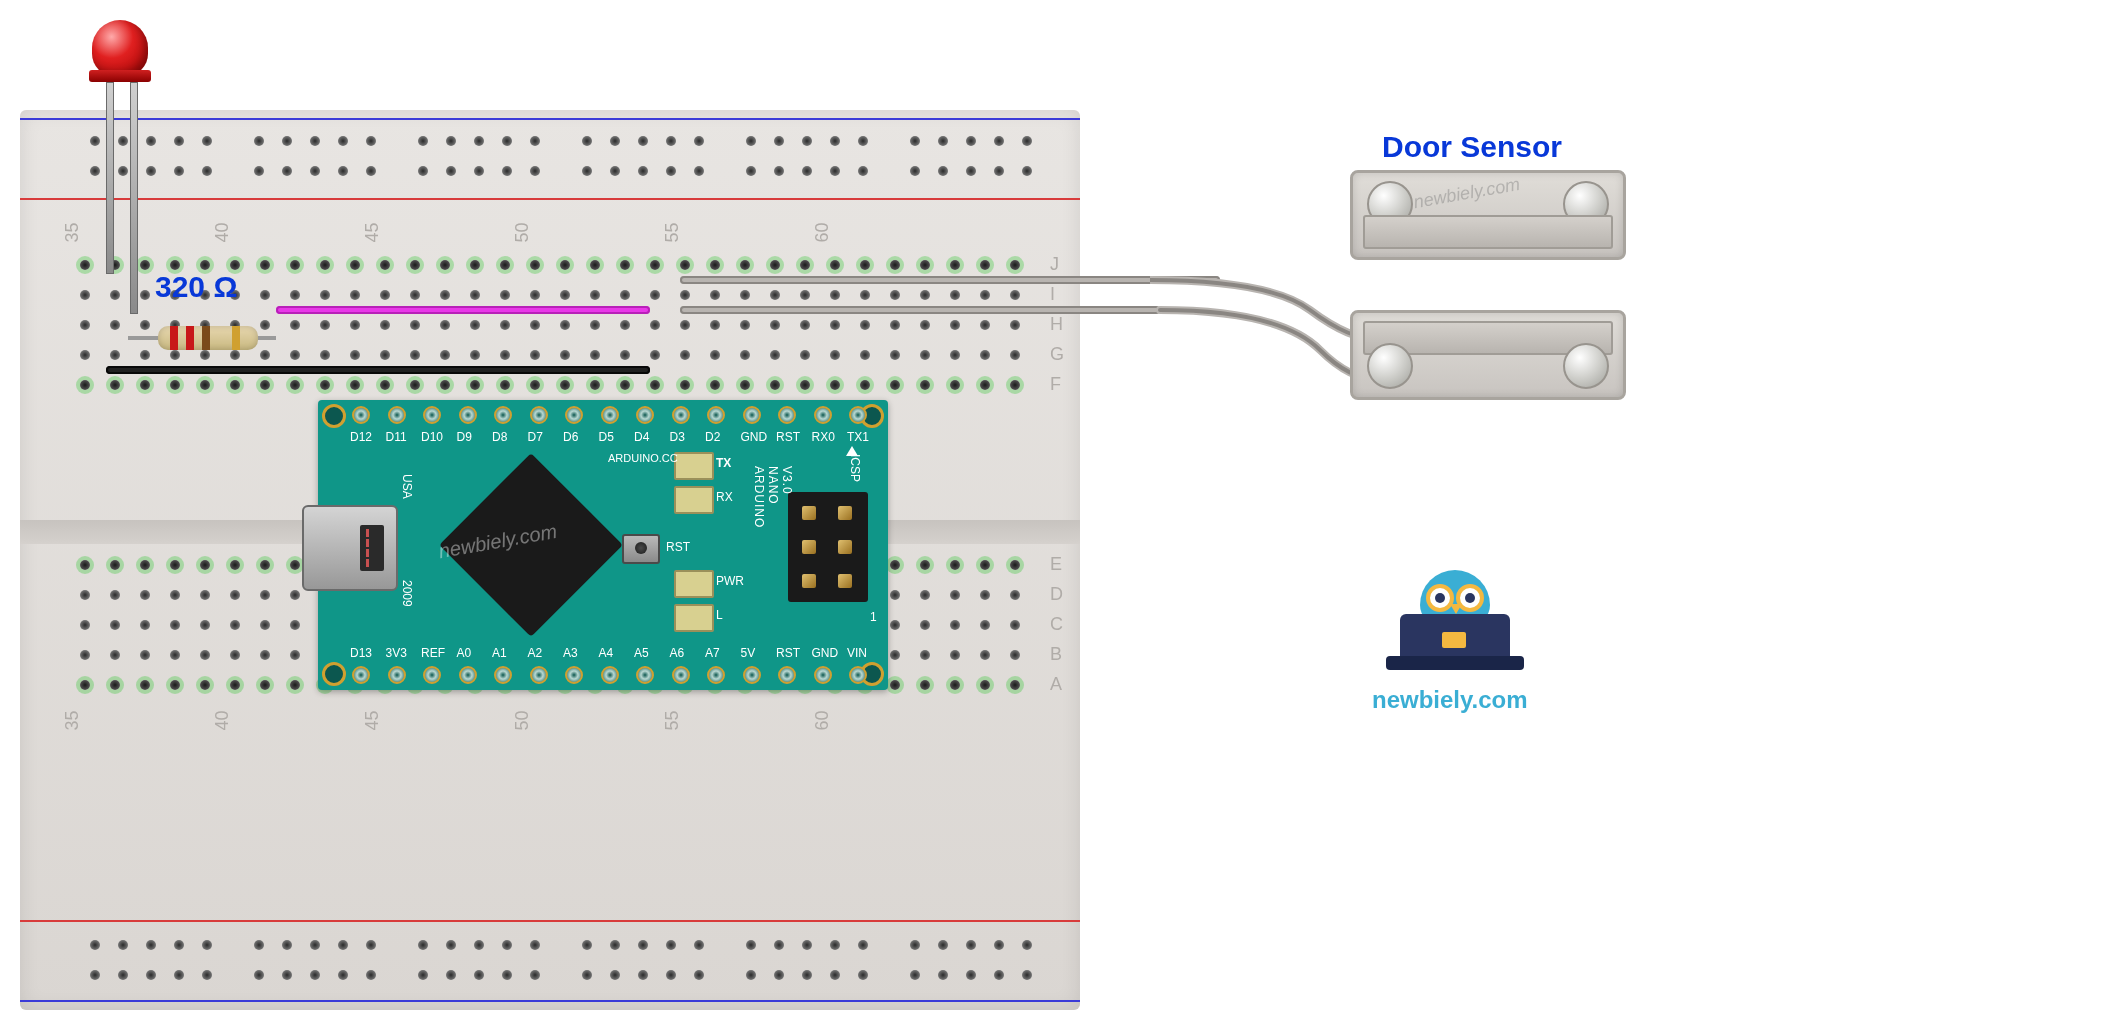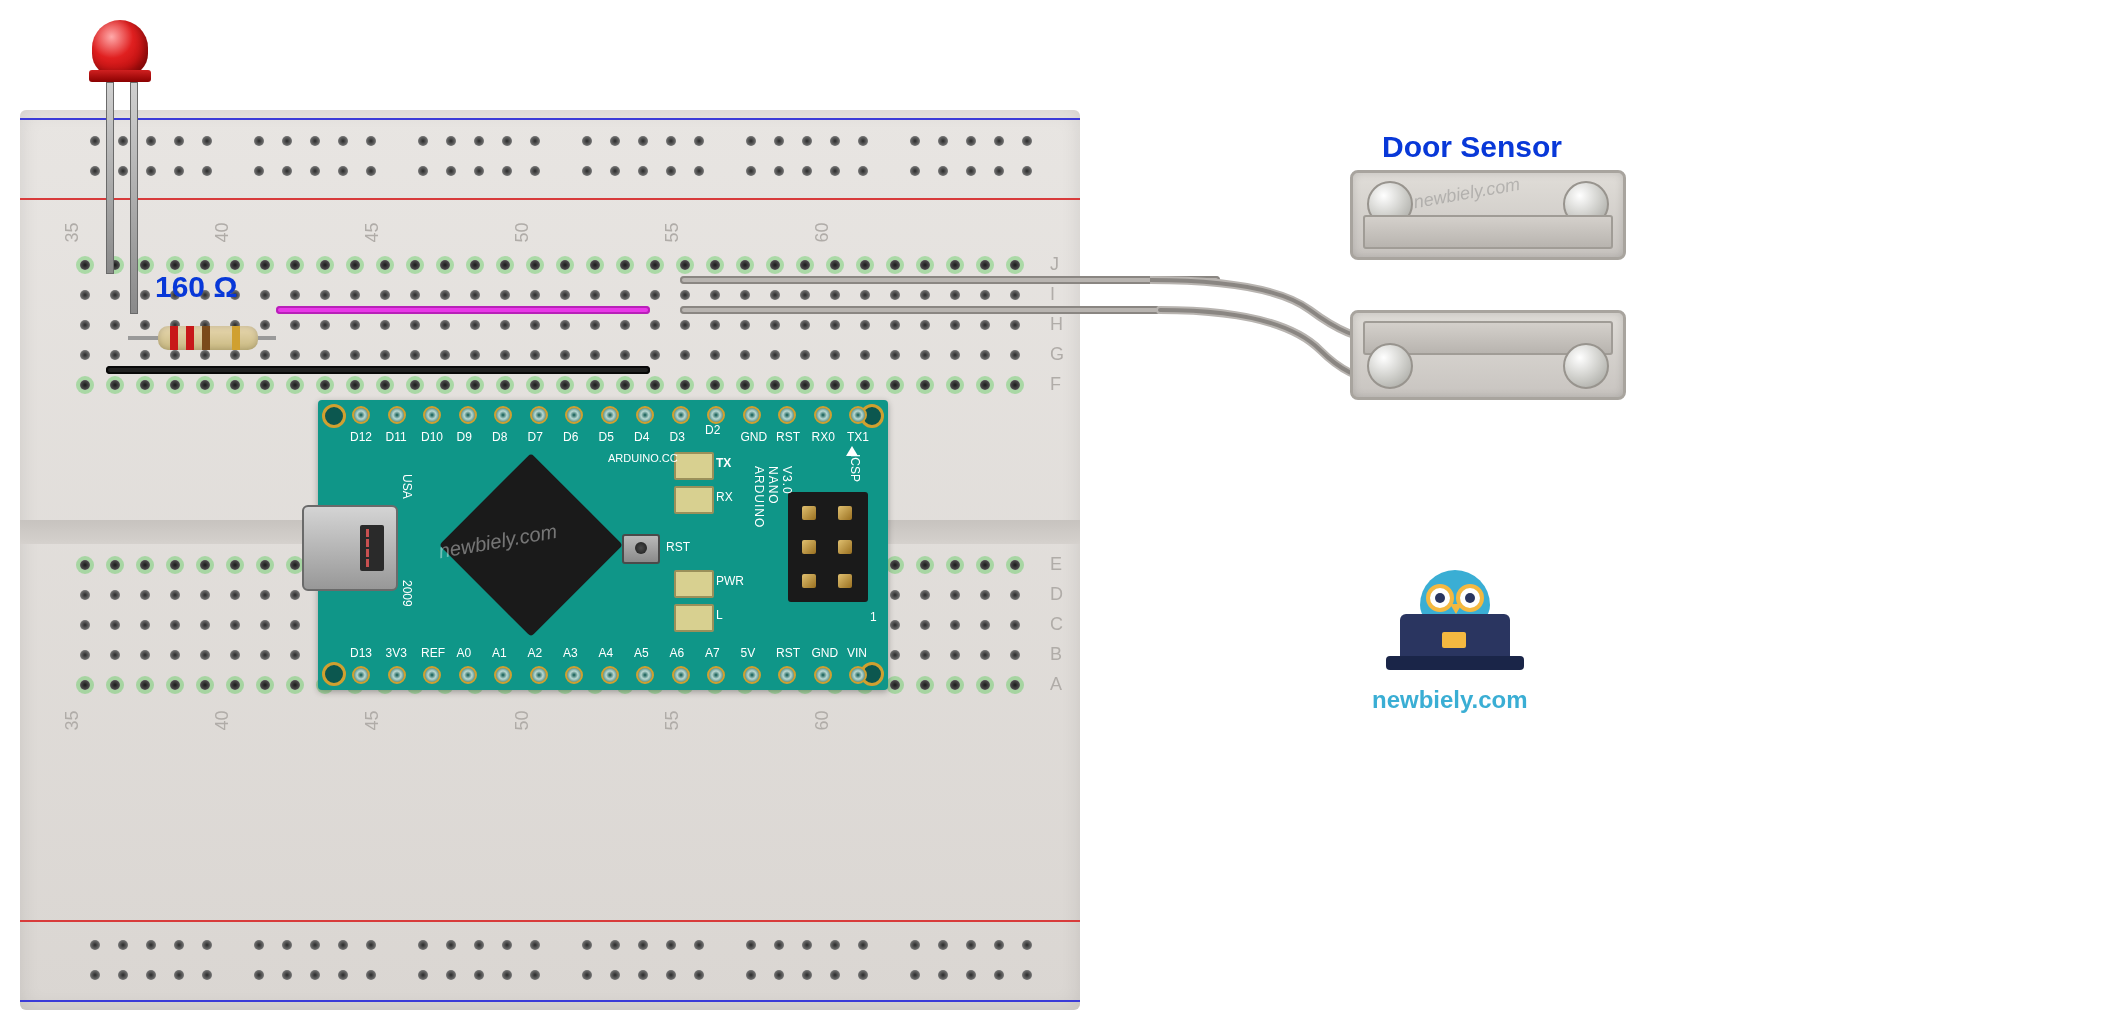--- a/index.html
+++ b/index.html
@@ -777,21 +777,21 @@
       <div class="row-label" style="left: 1030px; top: 564px;">A</div>
     </div>
 
   <div class="led-component" style="left:72px; top:0;">
     <div class="led-bulb" style="left:0; top:0;"></div>
     <div class="led-flange" style="left:-3px; top:50px;"></div>
     <div class="led-lead" style="left:14px; top:62px; height:190px;"></div>
     <div class="led-lead" style="left:38px; top:62px; height:230px;"></div>
   </div>
 
-  <div class="resistor-label" style="left:135px; top:250px;">160 Ω</div>
+  <div class="resistor-label" style="left:135px; top:250px;">320 Ω</div>
 
   <div>
     <div class="resistor-lead" style="left:108px; top:316px; width:30px;"></div>
     <div class="resistor-body" style="left:138px; top:306px;">
       <div class="resistor-band" style="left:12px; background:#c81818;"></div>
       <div class="resistor-band" style="left:28px; background:#c81818;"></div>
       <div class="resistor-band" style="left:44px; background:#7a4a1a;"></div>
       <div class="resistor-band" style="left:74px; background:#d0a030;"></div>
     </div>
     <div class="resistor-lead" style="left:238px; top:316px; width:18px;"></div>
@@ -877,21 +877,21 @@
       <div class="nano-pin-label" style="left: 209.5px; top: 30px;">D7</div>
       <div class="nano-hole" style="left: 247px; top: 6px;"></div>
       <div class="nano-pin-label" style="left: 245px; top: 30px;">D6</div>
       <div class="nano-hole" style="left: 282.5px; top: 6px;"></div>
       <div class="nano-pin-label" style="left: 280.5px; top: 30px;">D5</div>
       <div class="nano-hole" style="left: 318px; top: 6px;"></div>
       <div class="nano-pin-label" style="left: 316px; top: 30px;">D4</div>
       <div class="nano-hole" style="left: 353.5px; top: 6px;"></div>
       <div class="nano-pin-label" style="left: 351.5px; top: 30px;">D3</div>
       <div class="nano-hole" style="left: 389px; top: 6px;"></div>
-      <div class="nano-pin-label" style="left: 387px; top: 23px;">D2</div>
+      <div class="nano-pin-label" style="left: 387px; top: 30px;">D2</div>
       <div class="nano-hole" style="left: 424.5px; top: 6px;"></div>
       <div class="nano-pin-label" style="left: 422.5px; top: 30px;">GND</div>
       <div class="nano-hole" style="left: 460px; top: 6px;"></div>
       <div class="nano-pin-label" style="left: 458px; top: 30px;">RST</div>
       <div class="nano-hole" style="left: 495.5px; top: 6px;"></div>
       <div class="nano-pin-label" style="left: 493.5px; top: 30px;">RX0</div>
       <div class="nano-hole" style="left: 531px; top: 6px;"></div>
       <div class="nano-pin-label" style="left: 529px; top: 30px;">TX1</div>
       <div class="nano-hole" style="left: 34px; bottom: 6px;"></div>
       <div class="nano-pin-label" style="left: 32px; bottom: 30px;">D13</div>

